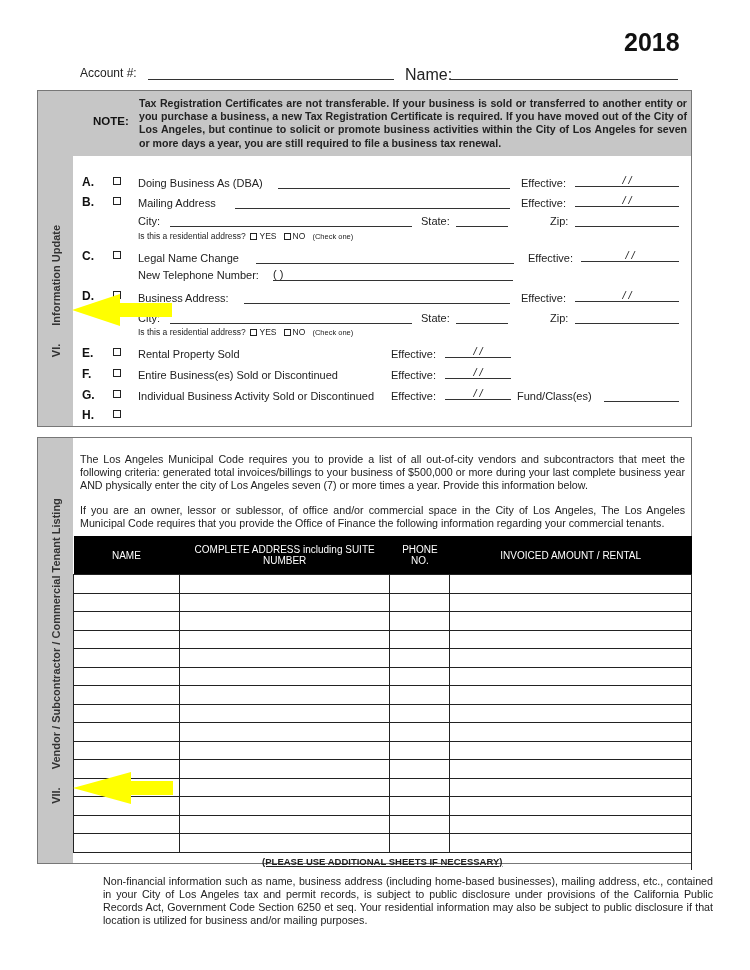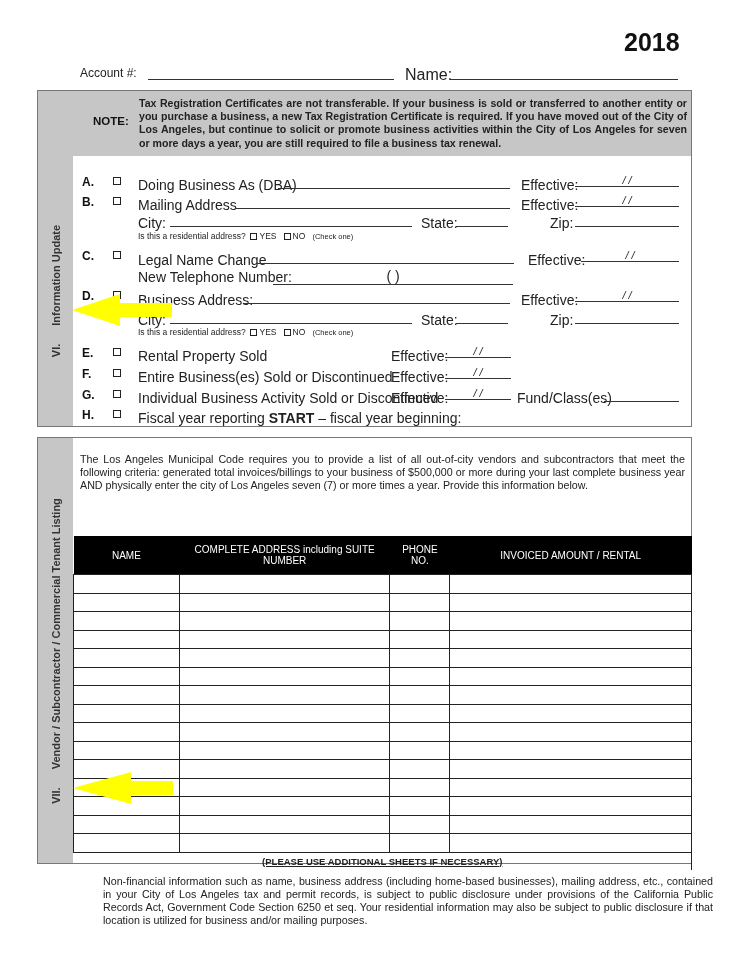--- a/index.html
+++ b/index.html
@@ -27,21 +27,21 @@
       transform: translate(-50%, -50%) rotate(-90deg);
       white-space: nowrap; font-weight: bold; font-size: 11px; color: #333;
     }
     .side-label .num { margin-right: 18px; }
     .note-box { left: 0; top: 0; width: 653px; height: 65px; background: #c6c6c6; }
     .note-label { left: 55px; top: 24px; font-weight: bold; font-size: 11.5px; color: #111; }
     .note-text {
       left: 101px; top: 6px; width: 548px; font-weight: bold; font-size: 10.6px; line-height: 13.2px;
       color: #222; text-align: justify;
     }
-    .row { font-size: 14px; color: #222; text-align: center; }
+    .row { font-size: 11px; color: #222; }
     .letter { font-weight: bold; font-size: 12px; color: #111; }
     .cb { width: 8px; height: 8px; border: 1.3px solid #222; box-sizing: border-box; }
     .line { border-bottom: 1px solid #333; }
     .slash { font-style: italic; font-size: 11px; }
     .small { font-size: 8.5px; }
     .tiny { font-size: 7.5px; }
     .sm-cb { display: inline-block; width: 7px; height: 7px; border: 1px solid #222; margin-right: 2px; vertical-align: -1px; box-sizing: border-box; }
 
     .para { left: 42px; width: 605px; font-size: 10.7px; line-height: 13px; text-align: justify; color: #222; }
     table.tenants {
@@ -150,32 +150,30 @@
   <div class="abs letter" style="left:44px;top:297px;">G.</div>
   <div class="abs cb" style="left:75px;top:299px;"></div>
   <div class="abs row" style="left:100px;top:299px;">Individual Business Activity Sold or Discontinued</div>
   <div class="abs row" style="left:353px;top:299px;">Effective:</div>
   <div class="abs line slash" style="left:407px;top:296px;width:66px;text-align:center;">/     /</div>
   <div class="abs row" style="left:479px;top:299px;">Fund/Class(es)</div>
   <div class="abs line" style="left:566px;top:310px;width:75px;"></div>
 
   <div class="abs letter" style="left:44px;top:317px;">H.</div>
   <div class="abs cb" style="left:75px;top:319px;"></div>
-  <div class="abs row" style="left:100px;top:319px;">
-    <span>Fiscal year reporting </span><b>START</b><span> – fiscal year beginning:</span>
-  </div>
 </div>
 
 <div class="abs section sec7">
   <div class="abs sidebar">
     <div class="side-label">
       <span class="num">VII.</span><span>Vendor / Subcontractor / Commercial Tenant Listing</span>
     </div>
   </div>
   <div class="abs para" style="top:15px;">The Los Angeles Municipal Code requires you to provide a list of all out-of-city vendors and subcontractors that meet the following criteria: generated total invoices/billings to your business of $500,000 or more during your last complete business year AND physically enter the city of Los Angeles seven (7) or more times a year.  Provide this information below.</div>
+  <div class="abs para" style="top:66px;">If you are an owner, lessor or sublessor, of office and/or commercial space in the City of Los Angeles, The Los Angeles Municipal Code requires that you provide the Office of Finance the following information regarding your commercial tenants.</div>
 
   <table class="tenants">
     <colgroup>
       <col style="width:106px">
         <col style="width:211px">
         <col style="width:60px">
         <col style="width:242px">
     </colgroup>
     <thead>
       <tr>

